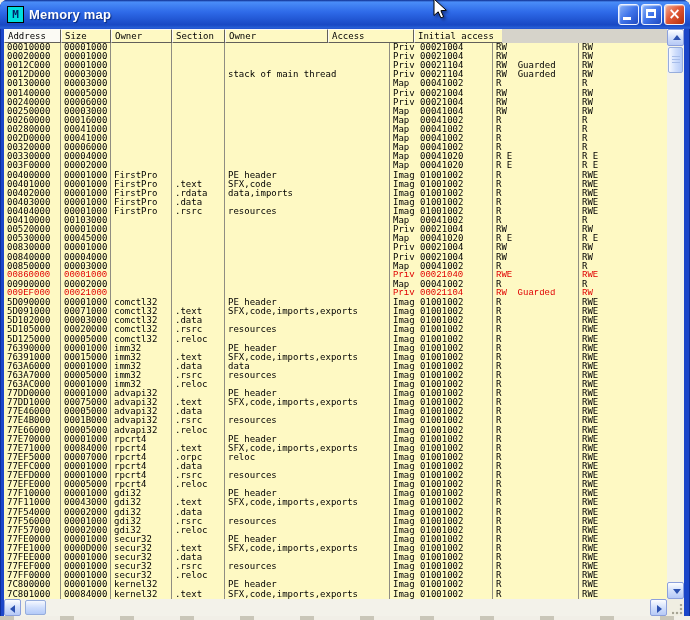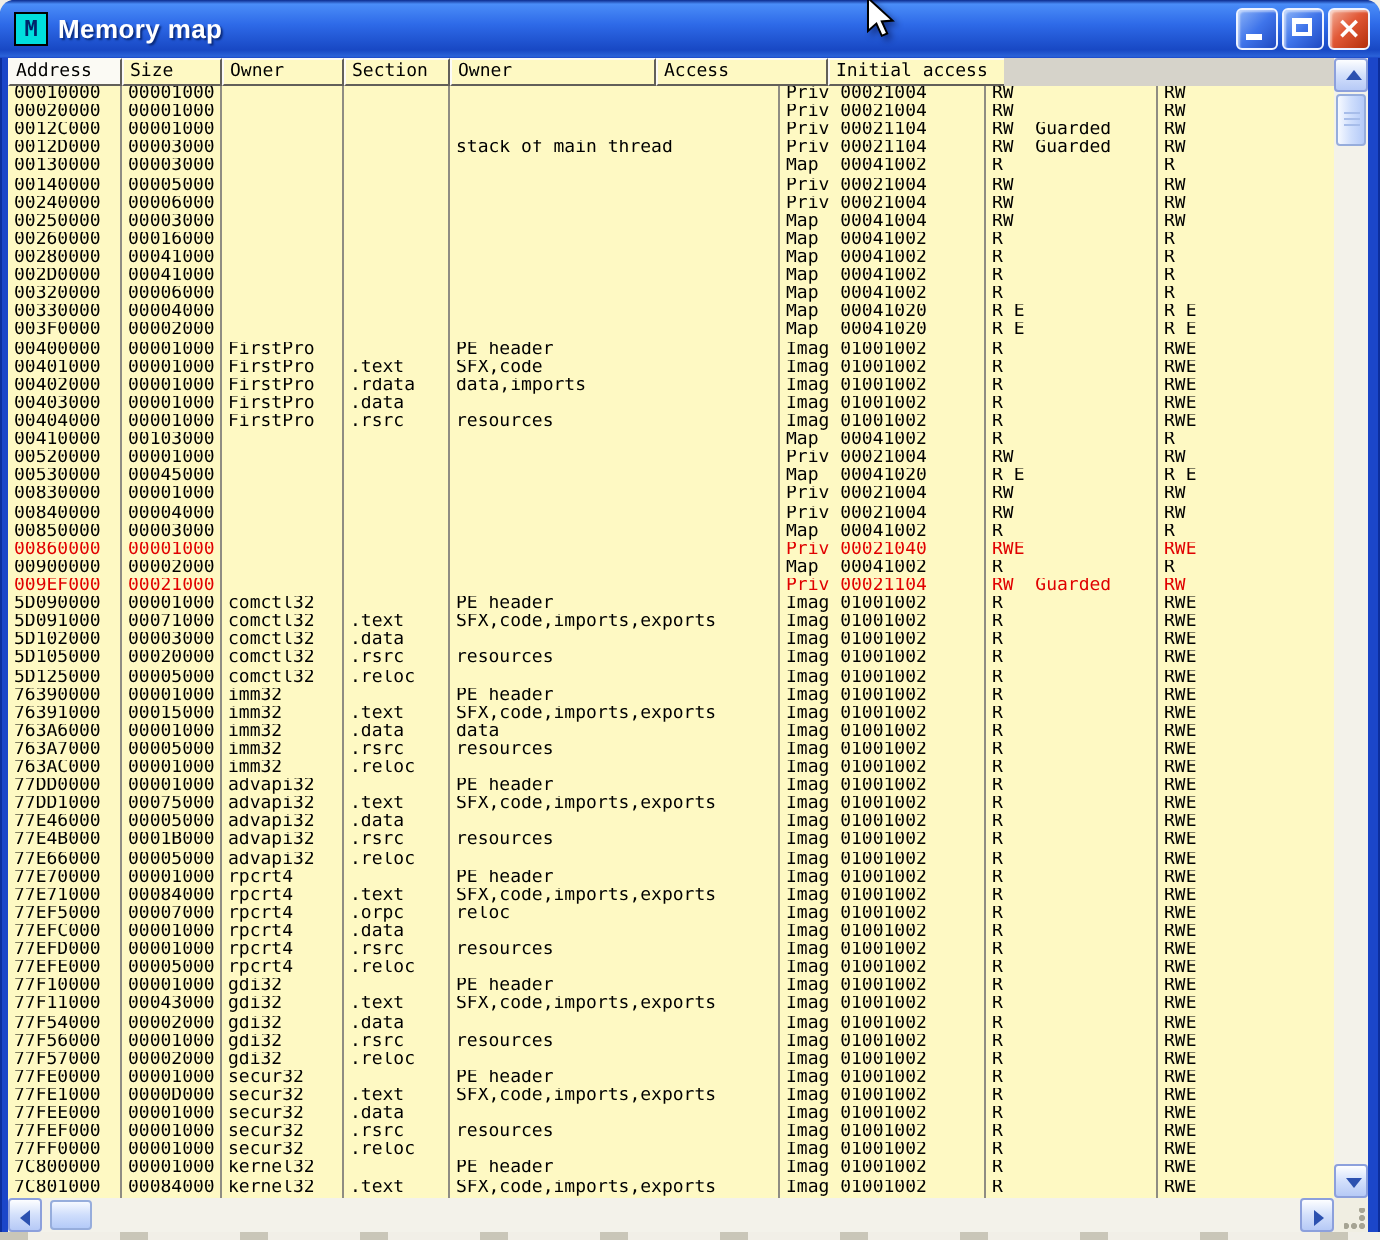--- a/index.html
+++ b/index.html
@@ -66,21 +66,21 @@
   }
   .hcell.sorted{background:#fbfaf4;}
   
   .tbody{height:556px;overflow:hidden;background:#fef9c3;}
   .trow{display:flex;height:9.115px;}
   .tcell{
     box-sizing:border-box;padding-left:3px;height:9.115px;
     font-size:9px;line-height:9.4px;color:#000;white-space:pre;overflow:hidden;
     border-right:1px solid #8f8d82;
   }
-  .trow.red .tcell{color:#e00000;}
+  .trow.red .tcell{color:#e00000;font-family:Liberation Mono, monospace;}
   .c0{width:57px;}.c1{width:50px;}.c2{width:61px;}.c3{width:53px;}
   .c4{width:165px;}.c5{width:103px;}.c6{width:86px;}.c7{width:88px;border-right:none;}
   
   .vscroll{
     width:17px;height:570px;background:#f3f2ea;
     display:flex;flex-direction:column;box-sizing:border-box;
   }
   .sbtn{
     width:17px;height:17px;box-sizing:border-box;border:1px solid #8ca0dc;border-radius:2px;
     background:linear-gradient(180deg,#fdfeff 0%,#d3e0fb 50%,#b6c9f6 100%);

